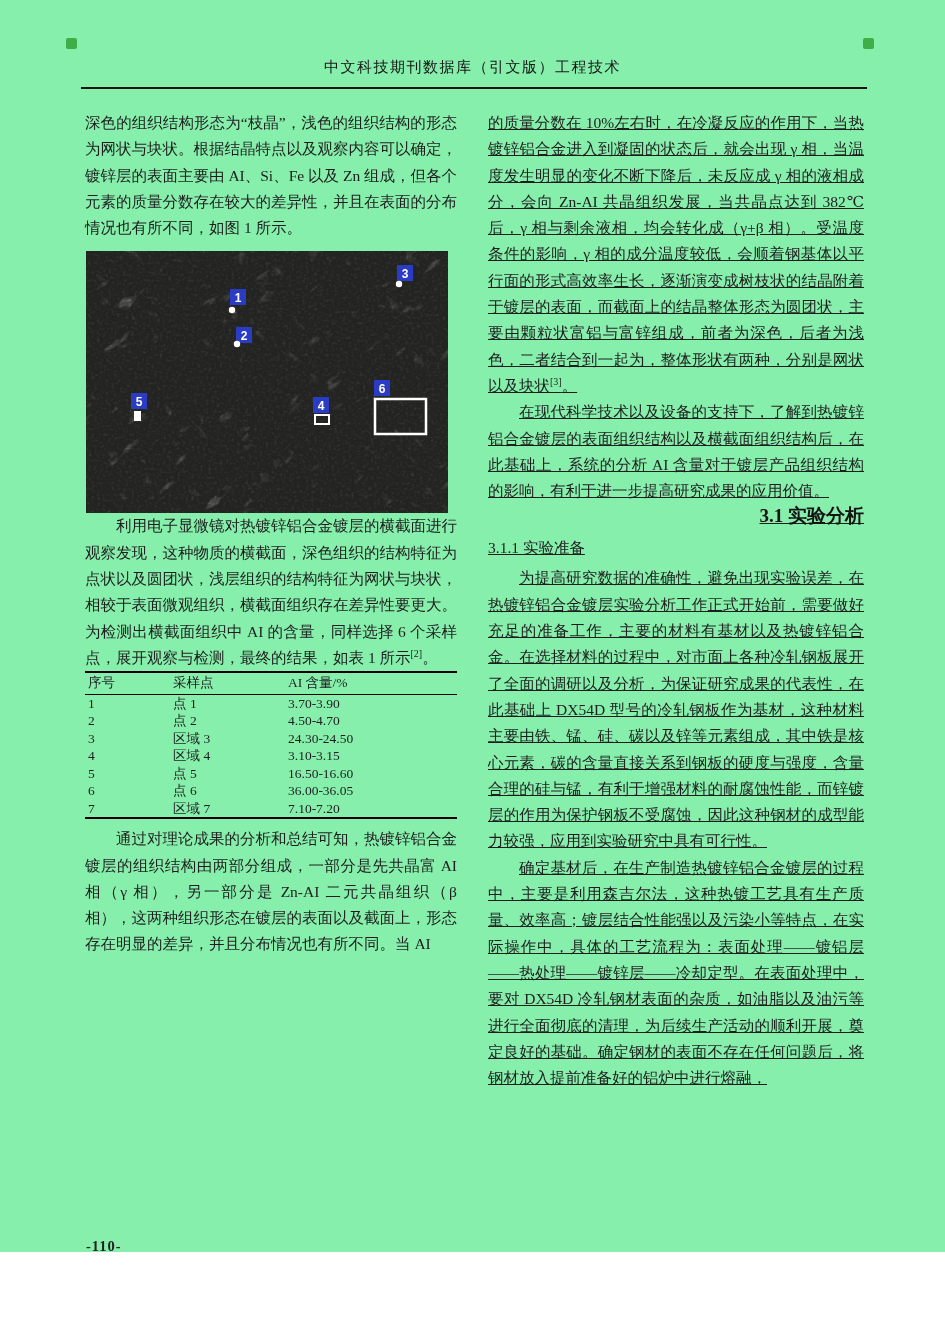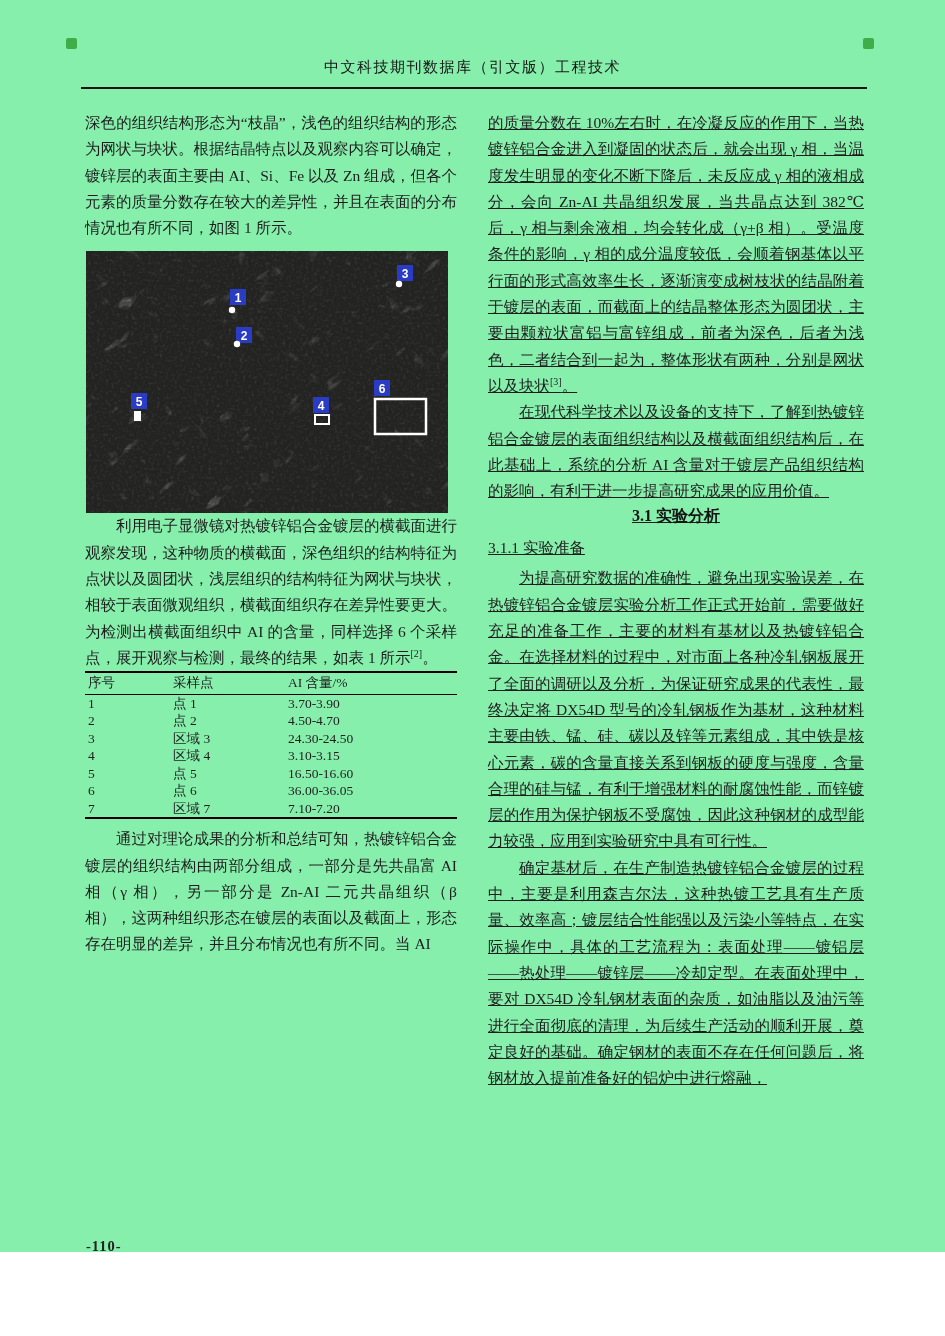--- a/index.html
+++ b/index.html
@@ -27,21 +27,21 @@
   .cap-gap{margin-left:14px;}
   
   .table-title{margin:8px 0 4px 0;text-align:center;font-weight:bold;font-size:14.5px;color:#111;}
   table.data{width:100%;border-collapse:collapse;border-top:2.5px solid #000;border-bottom:2.5px solid #000;
              font-size:13.5px;line-height:17.5px;}
   table.data th{font-weight:normal;text-align:left;border-bottom:1.5px solid #000;padding:1px 0 2px 3px;}
   table.data td{padding:0 0 0 3px;}
   .c1{width:82px;font-family:Liberation Serif, serif;} .c2{width:112px;}
   
   .h3{margin:14px 0 8px 0;font-size:17.5px;font-weight:bold;color:#141414;line-height:24px;text-align:left;}
-  .h31{margin:0 0 8px 0;font-size:16px;font-weight:bold;color:#141414;line-height:24px;text-align:center;}
+  .h31{margin:0 0 8px 0;font-size:19px;font-weight:bold;color:#141414;line-height:24px;text-align:right;}
   .h311{margin:0 0 5px 0;font-size:15.5px;font-weight:normal;color:#1e1e1e;line-height:24px;text-align:left;}
   
   .footer{position:absolute;left:86px;top:1238px;font-size:14.5px;font-weight:600;letter-spacing:1px;color:#222;}
 </style>
 </head>
 <body>
 
 <div class="page">
 
   <div class="corner" style="left:66px;top:38px;background:#3fae49;"></div>
@@ -172,18 +172,18 @@
   </div>
 
   <div class="col col-right">
     <p class="noindent"><span>的质量分数在 10%左右时，在冷凝反应的作用下，当热镀锌铝合金进入到凝固的状态后，就会出现 γ 相，当温度发生明显的变化不断下降后，未反应成 γ 相的液相成分，会向 Zn-AI 共晶组织发展，当共晶点达到 382℃后，γ 相与剩余液相，均会转化成（γ+β 相）。受温度条件的影响，γ 相的成分温度较低，会顺着钢基体以平行面的形式高效率生长，逐渐演变成树枝状的结晶附着于镀层的表面，而截面上的结晶整体形态为圆团状，主要由颗粒状富铝与富锌组成，前者为深色，后者为浅色，二者结合到一起为，整体形状有两种，分别是网状以及块状</span><sup>[3]</sup><span>。</span></p>
 
     <p class="indent">在现代科学技术以及设备的支持下，了解到热镀锌铝合金镀层的表面组织结构以及横截面组织结构后，在此基础上，系统的分析 AI 含量对于镀层产品组织结构的影响，有利于进一步提高研究成果的应用价值。</p>
 
     <div class="h31">3.1 实验分析</div>
     <div class="h311">3.1.1 实验准备</div>
 
-    <p class="indent">为提高研究数据的准确性，避免出现实验误差，在热镀锌铝合金镀层实验分析工作正式开始前，需要做好充足的准备工作，主要的材料有基材以及热镀锌铝合金。在选择材料的过程中，对市面上各种冷轧钢板展开了全面的调研以及分析，为保证研究成果的代表性，最终决定将 DX54D 型号的冷轧钢板作为基材，这种材料主要由铁、锰、硅、碳以及锌等元素组成，其中铁是核心元素，碳的含量直接关系到钢板的硬度与强度，含量合理的硅与锰，有利于增强材料的耐腐蚀性能，而锌镀层的作用为保护钢板不受腐蚀，因此这种钢材的成型能力较强，应用到实验研究中具有可行性。</p>
+    <p class="indent">为提高研究数据的准确性，避免出现实验误差，在热镀锌铝合金镀层实验分析工作正式开始前，需要做好充足的准备工作，主要的材料有基材以及热镀锌铝合金。在选择材料的过程中，对市面上各种冷轧钢板展开了全面的调研以及分析，为保证研究成果的代表性，在此基础上 DX54D 型号的冷轧钢板作为基材，这种材料主要由铁、锰、硅、碳以及锌等元素组成，其中铁是核心元素，碳的含量直接关系到钢板的硬度与强度，含量合理的硅与锰，有利于增强材料的耐腐蚀性能，而锌镀层的作用为保护钢板不受腐蚀，因此这种钢材的成型能力较强，应用到实验研究中具有可行性。</p>
     <p class="indent">确定基材后，在生产制造热镀锌铝合金镀层的过程中，主要是利用森吉尔法，这种热镀工艺具有生产质量、效率高；镀层结合性能强以及污染小等特点，在实际操作中，具体的工艺流程为：表面处理——镀铝层——热处理——镀锌层——冷却定型。在表面处理中，要对 DX54D 冷轧钢材表面的杂质，如油脂以及油污等进行全面彻底的清理，为后续生产活动的顺利开展，奠定良好的基础。确定钢材的表面不存在任何问题后，将钢材放入提前准备好的铝炉中进行熔融，</p>
   </div>
 
   <div class="footer">-110-</div>
 </div>
 
 </body></html>

